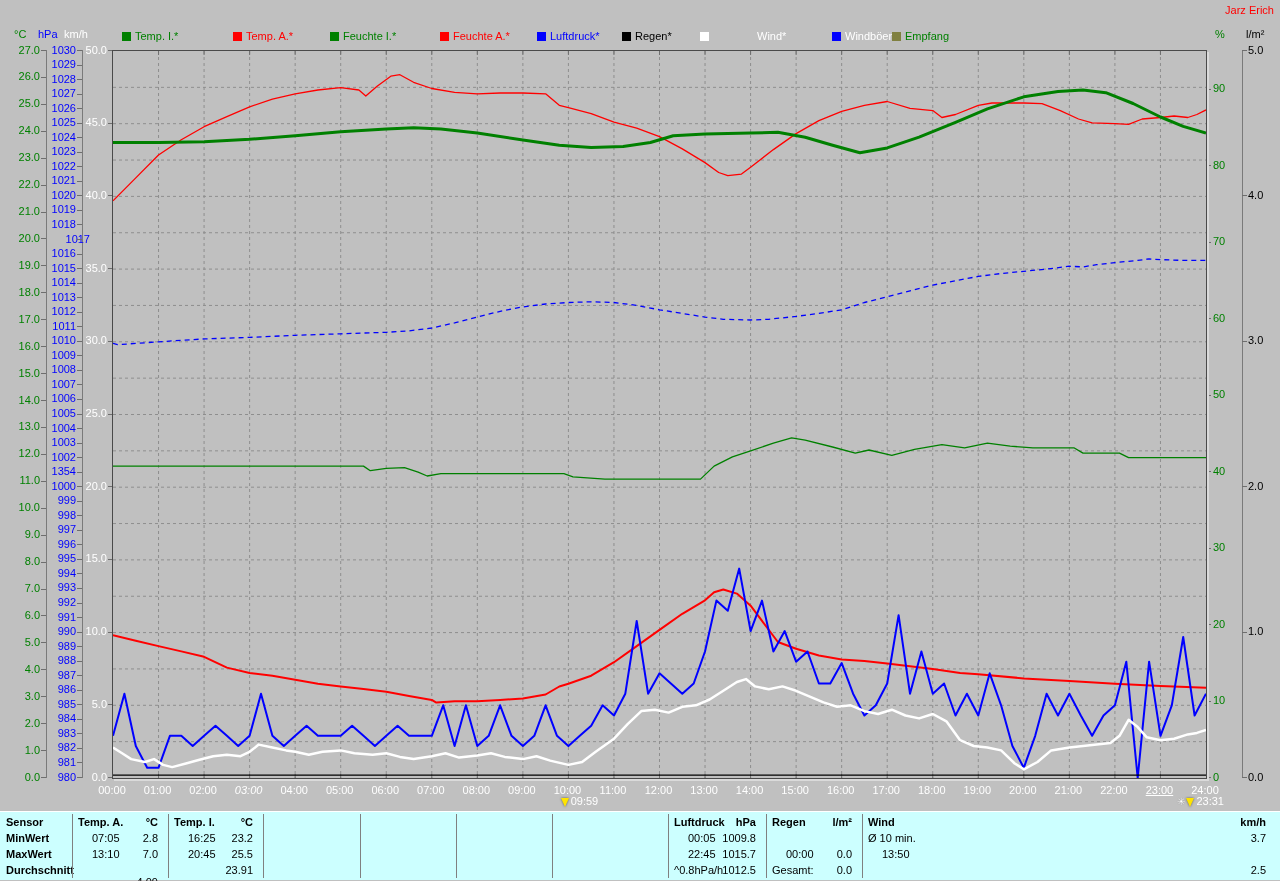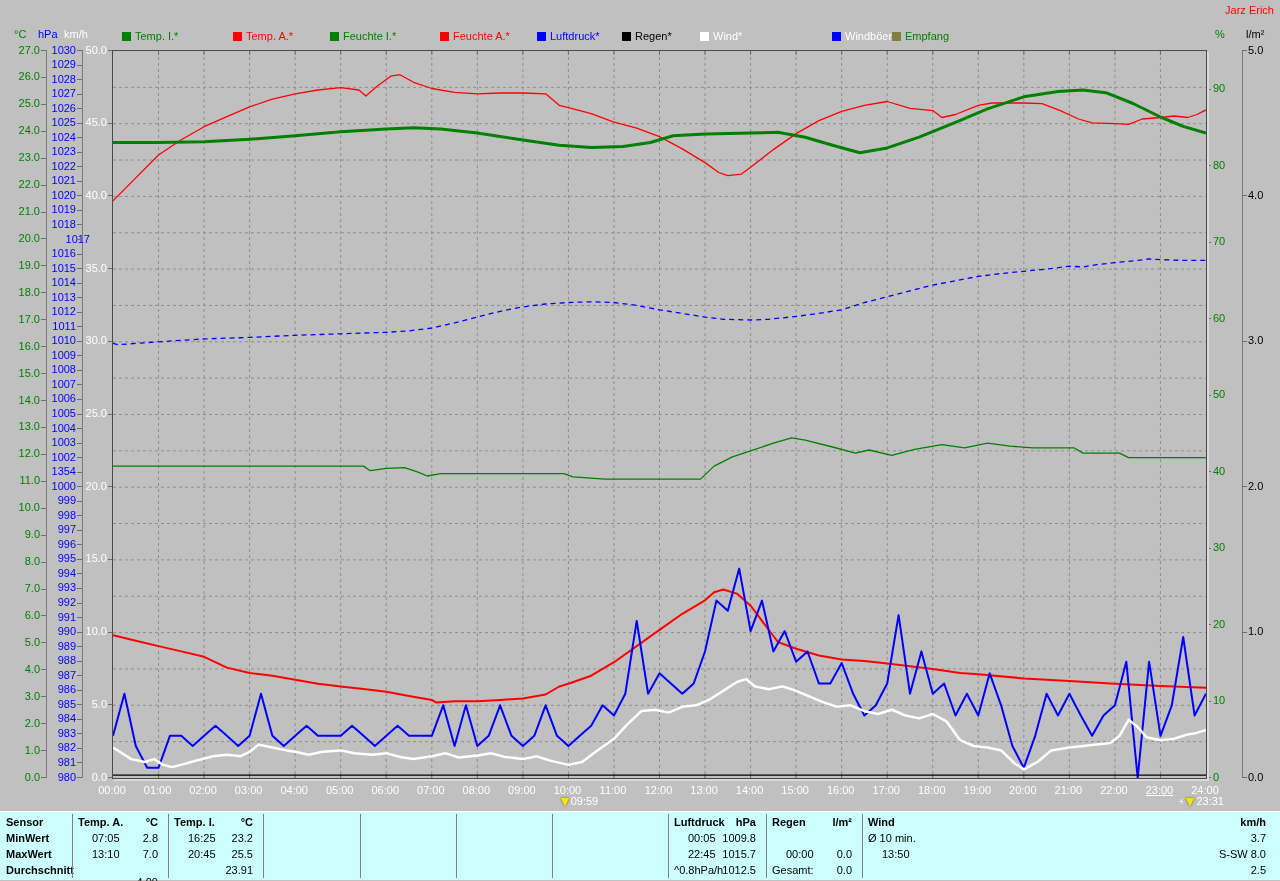--- a/index.html
+++ b/index.html
@@ -35,21 +35,21 @@
 <div id="screen">
   <div class="abs" id="user">Jarz Erich</div>
 
   <div id="legend">
       <div class="abs legend-item" style="left: 122px;"><span class="legend-swatch" style="background: rgb(0, 128, 0);"></span><span style="color: rgb(0, 128, 0);">Temp. I.*</span></div>
       <div class="abs legend-item" style="left: 233px;"><span class="legend-swatch" style="background: rgb(255, 0, 0);"></span><span style="color: rgb(255, 0, 0);">Temp. A.*</span></div>
       <div class="abs legend-item" style="left: 330px;"><span class="legend-swatch" style="background: rgb(0, 128, 0);"></span><span style="color: rgb(0, 128, 0);">Feuchte I.*</span></div>
       <div class="abs legend-item" style="left: 440px;"><span class="legend-swatch" style="background: rgb(255, 0, 0);"></span><span style="color: rgb(255, 0, 0);">Feuchte A.*</span></div>
       <div class="abs legend-item" style="left: 537px;"><span class="legend-swatch" style="background: rgb(0, 0, 255);"></span><span style="color: rgb(0, 0, 255);">Luftdruck*</span></div>
       <div class="abs legend-item" style="left: 622px;"><span class="legend-swatch" style="background: rgb(0, 0, 0);"></span><span style="color: rgb(0, 0, 0);">Regen*</span></div>
-      <div class="abs legend-item" style="left: 700px;"><span class="legend-swatch" style="background: rgb(255, 255, 255);"></span><span style="color: rgb(255, 255, 255);">Wind*</span></div>
+      <div class="abs legend-item" style="left: 700px;"><span class="legend-swatch" style="background: rgb(255, 255, 255);"></span><span style="color: rgb(255, 255, 255); margin-left: 44px;">Wind*</span></div>
       <div class="abs legend-item" style="left: 816px; padding-left: 16px;"><span class="legend-swatch" style="background: rgb(0, 0, 255);"></span><span style="color: rgb(255, 255, 255);">Windböen</span></div>
       <div class="abs legend-item" style="left: 892px;"><span class="legend-swatch" style="background: rgb(128, 128, 64);"></span><span style="color: rgb(0, 128, 0);">Empfang</span></div>
     </div>
   <div id="axis-headers">
       <div class="abs unit-label" style="left: 14px; color: rgb(0, 128, 0);">°C</div>
       <div class="abs unit-label" style="left: 38px; color: rgb(0, 0, 255);">hPa</div>
       <div class="abs unit-label" style="left: 64px; color: rgb(255, 255, 255);">km/h</div>
       <div class="abs unit-label" style="left: 1215px; color: rgb(0, 128, 0);">%</div>
       <div class="abs unit-label" style="left: 1246px; color: rgb(0, 0, 0);">l/m²</div>
     </div>
@@ -370,21 +370,21 @@
         <polyline points="0.0,696.5 9.1,702.3 18.2,708.1 31.9,711.0 41.0,708.1 50.1,713.9 59.2,716.1 72.9,712.5 86.5,708.8 100.2,705.2 113.9,703.7 127.5,705.2 136.6,700.8 145.7,693.6 159.4,696.5 173.1,699.4 182.2,700.8 195.8,703.7 209.5,700.8 227.7,699.4 241.4,702.3 259.6,703.7 273.3,702.3 286.9,705.9 300.6,708.1 318.8,705.2 332.5,702.3 346.1,706.6 364.3,704.5 378.0,702.3 391.7,705.9 409.9,708.1 423.5,705.2 437.2,709.6 455.4,713.9 469.1,711.0 482.7,700.8 501.0,687.7 514.6,673.2 528.3,660.1 541.9,658.7 555.6,661.6 569.3,655.8 582.9,654.3 596.6,648.5 610.3,639.8 623.9,631.0 633.0,628.1 642.1,635.4 655.8,638.3 669.5,635.4 683.1,639.8 696.8,645.6 710.5,651.4 724.1,655.8 737.8,654.3 751.4,660.1 765.1,663.0 778.8,658.7 792.4,664.5 806.1,667.4 819.8,663.0 833.4,670.3 847.1,689.2 860.7,695.0 874.4,696.5 888.1,699.4 901.7,712.5 910.8,718.3 924.5,711.0 938.2,699.4 956.4,696.5 970.0,695.0 983.7,693.6 997.4,692.1 1006.5,684.8 1015.6,668.8 1024.7,676.1 1033.8,686.3 1047.5,689.2 1061.1,687.7 1074.8,683.4 1083.9,681.9 1093.0,679.0" fill="none" stroke="#ffffff" stroke-width="2.5" stroke-linejoin="round"></polyline>
         <polyline points="0.0,724.1 1093.0,724.1" fill="none" stroke="#000000" stroke-width="1.2" stroke-linejoin="round"></polyline>
         <polyline points="0.0,-37.5 1093.0,-37.5" fill="none" stroke="#808040" stroke-width="1" stroke-linejoin="round"></polyline>
       </svg>
   </div>
 
   <div id="timeline">
       <div class="abs time-label" style="left: 112px;">00:00</div>
       <div class="abs time-label" style="left: 157.542px;">01:00</div>
       <div class="abs time-label" style="left: 203.083px;">02:00</div>
-      <div class="abs time-label" style="left: 248.625px;">03:00</div>
+      <div class="abs time-label" style="left: 248.625px; font-style: italic;">03:00</div>
       <div class="abs time-label" style="left: 294.167px;">04:00</div>
       <div class="abs time-label" style="left: 339.708px;">05:00</div>
       <div class="abs time-label" style="left: 385.25px;">06:00</div>
       <div class="abs time-label" style="left: 430.792px;">07:00</div>
       <div class="abs time-label" style="left: 476.333px;">08:00</div>
       <div class="abs time-label" style="left: 521.875px;">09:00</div>
       <div class="abs time-label" style="left: 567.417px;">10:00</div>
       <div class="abs time-label" style="left: 612.958px;">11:00</div>
       <div class="abs time-label" style="left: 658.5px;">12:00</div>
       <div class="abs time-label" style="left: 704.042px;">13:00</div>
@@ -445,16 +445,15 @@
       <div class="abs tbl-cell" style="left: 786px; top: 34px;">00:00</div>
       <div class="abs tbl-cell" style="left: 766px; top: 34px; width: 86px; text-align: right;">0.0</div>
       <div class="abs tbl-cell" style="left: 772px; top: 50px;">Gesamt:</div>
       <div class="abs tbl-cell" style="left: 766px; top: 50px; width: 86px; text-align: right;">0.0</div>
       <div class="abs tbl-divider" style="left: 862px;"></div>
       <div class="abs tbl-cell bold" style="left: 868px; top: 2px;">Wind</div>
       <div class="abs tbl-cell bold" style="left: 862px; top: 2px; width: 404px; text-align: right;">km/h</div>
       <div class="abs tbl-cell" style="left: 868px; top: 18px;">Ø 10 min.</div>
       <div class="abs tbl-cell" style="left: 862px; top: 18px; width: 404px; text-align: right;">3.7</div>
       <div class="abs tbl-cell" style="left: 882px; top: 34px;">13:50</div>
-      <div class="abs tbl-cell" style="left: 862px; top: 34px; width: 404px; text-align: right;">S-SW 8.0</div>
       <div class="abs tbl-cell" style="left: 862px; top: 50px; width: 404px; text-align: right;">2.5</div>
     </div>
 </div>
 
 </body></html>

